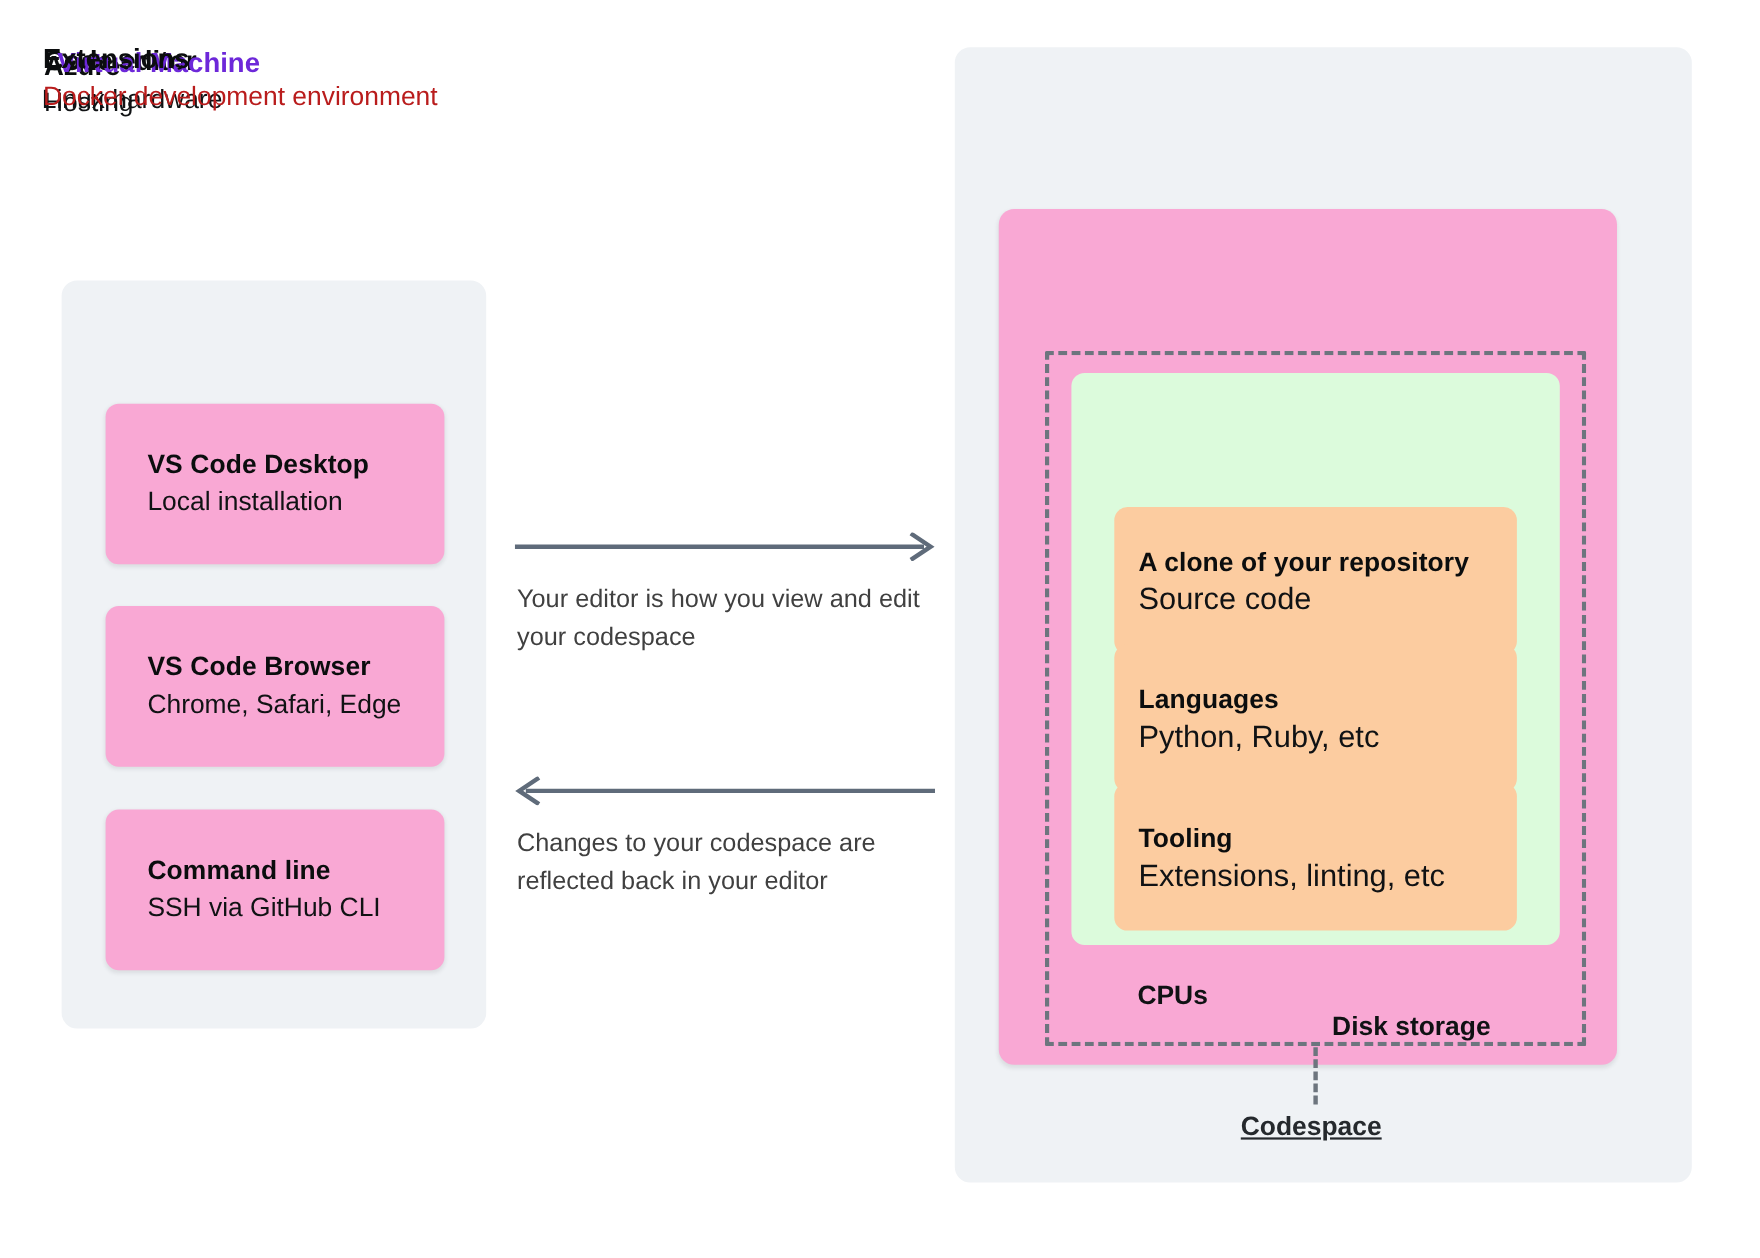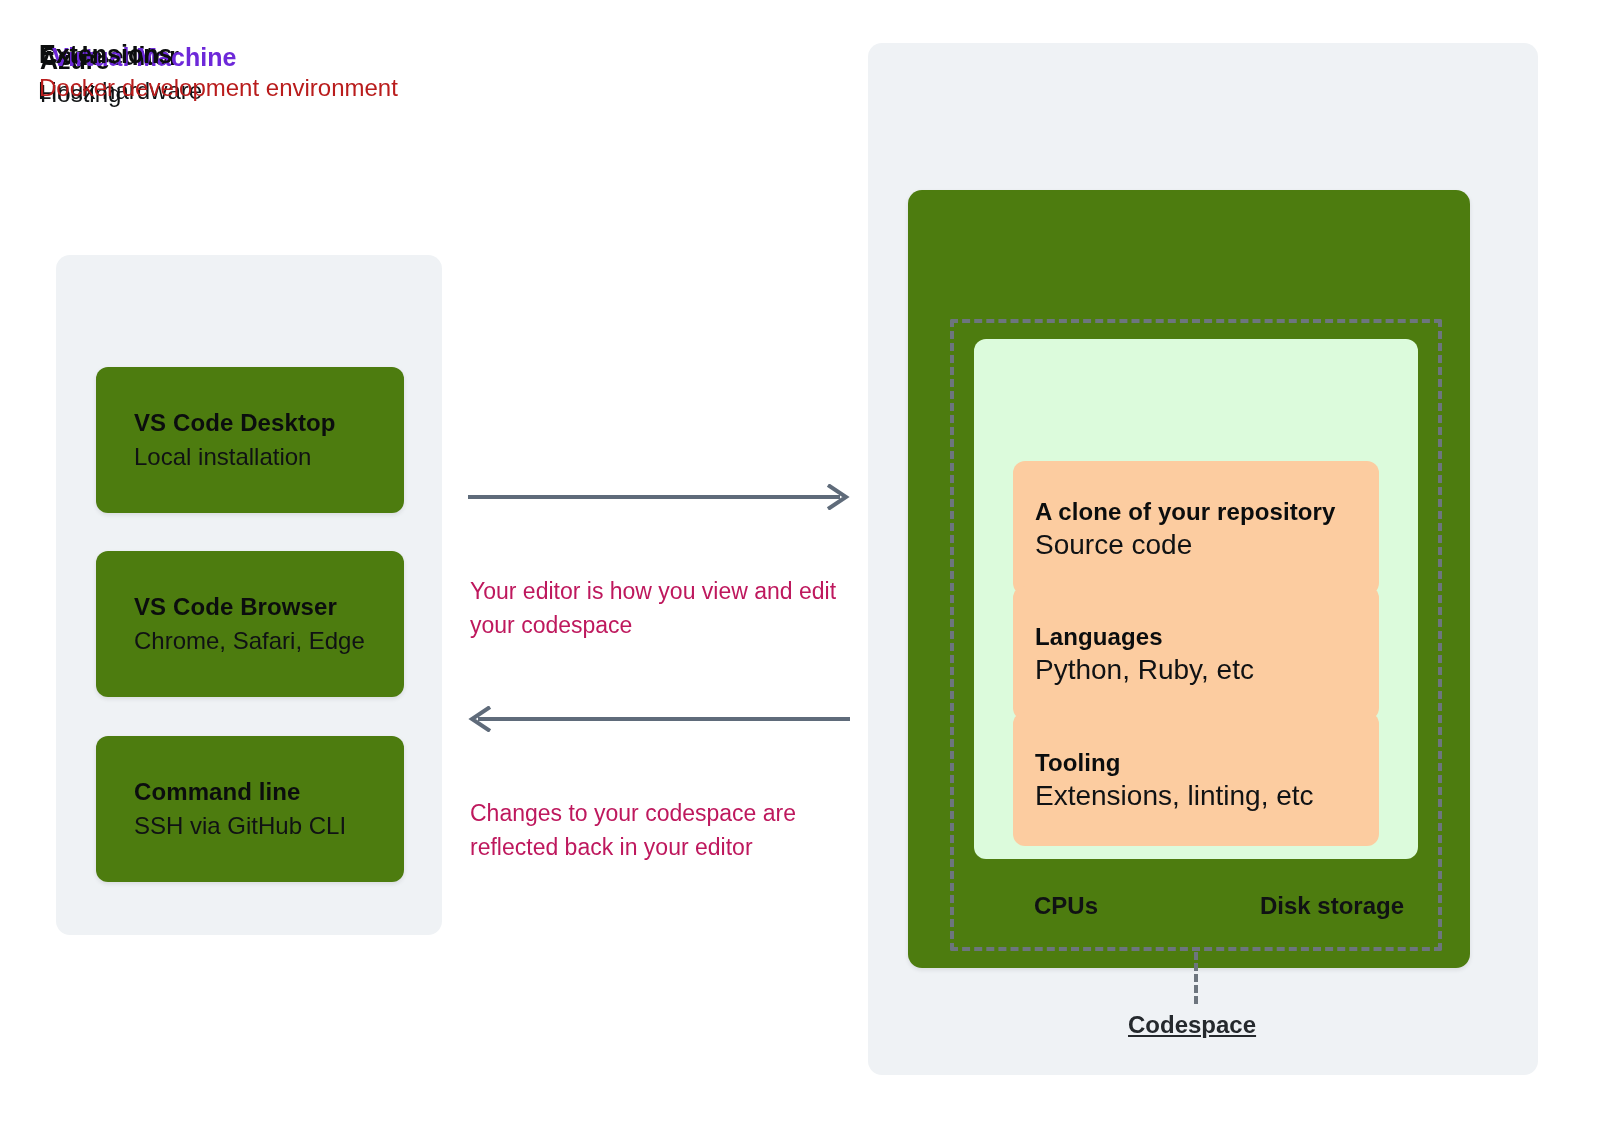--- a/index.html
+++ b/index.html
@@ -22,21 +22,21 @@
     background: #eff2f5;
     border-radius: 14px;
     box-sizing: border-box;
   }
   .card {
     position: absolute;
     border-radius: 12px;
     box-sizing: border-box;
     box-shadow: 0 2px 4px rgba(27,31,36,0.10);
   }
-  .card.blue  { background: #4d7c0f; }
+  .card.blue  { background: #f9a8d4; }
   .card.green { background: #dcfbdc; }
   .card.orange{ background: #fcccA0; }
 
   .card-title {
     font-weight: bold;
     color: #0b0d0e;
     letter-spacing: 0.1px;
   }
   .card-sub {
     color: #101214;
@@ -83,22 +83,21 @@
   #arrow-right-wrap { top: 484px; }
   #arrow-left-wrap  { top: 706px; }
   .arrow-wrap svg { display: block; }
 
   .arrow-caption {
     position: absolute;
     left: 470px;
     width: 372px;
     font-size: 23px;
     line-height: 34px;
-    color: #be185d;
-    margin-top: 47px;
+    color: #404040;
   }
   #arrow-caption-right { top: 527px; }
   #arrow-caption-left  { top: 749px; }
 
   
   #right-panel {
     left: 868px;
     top: 43px;
     width: 670px;
     height: 1032px;
@@ -198,21 +197,21 @@
 
   
   .hw-label {
     position: absolute;
     font-size: 24px;
     font-weight: bold;
     color: #101214;
     top: 892px;
   }
   #hw-label-cpus { left: 1034px; }
-  #hw-label-disk { left: 1260px; }
+  #hw-label-disk { left: 1211px; margin-top: 28px; }
 
   
   #codespace-connector {
     position: absolute;
     left: 1194px;
     top: 952px;
     width: 0;
     height: 52px;
     border-left: 4px dashed #6d757e;
   }

